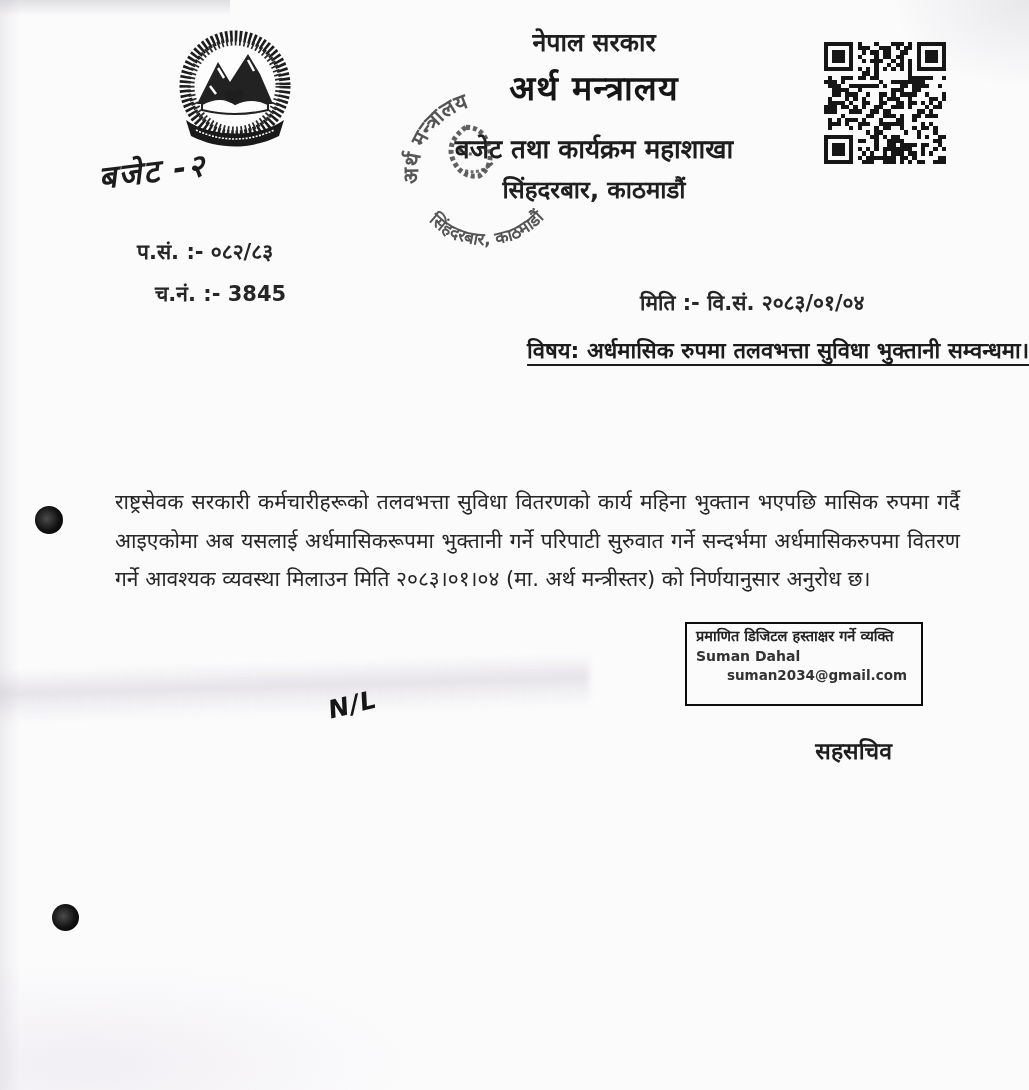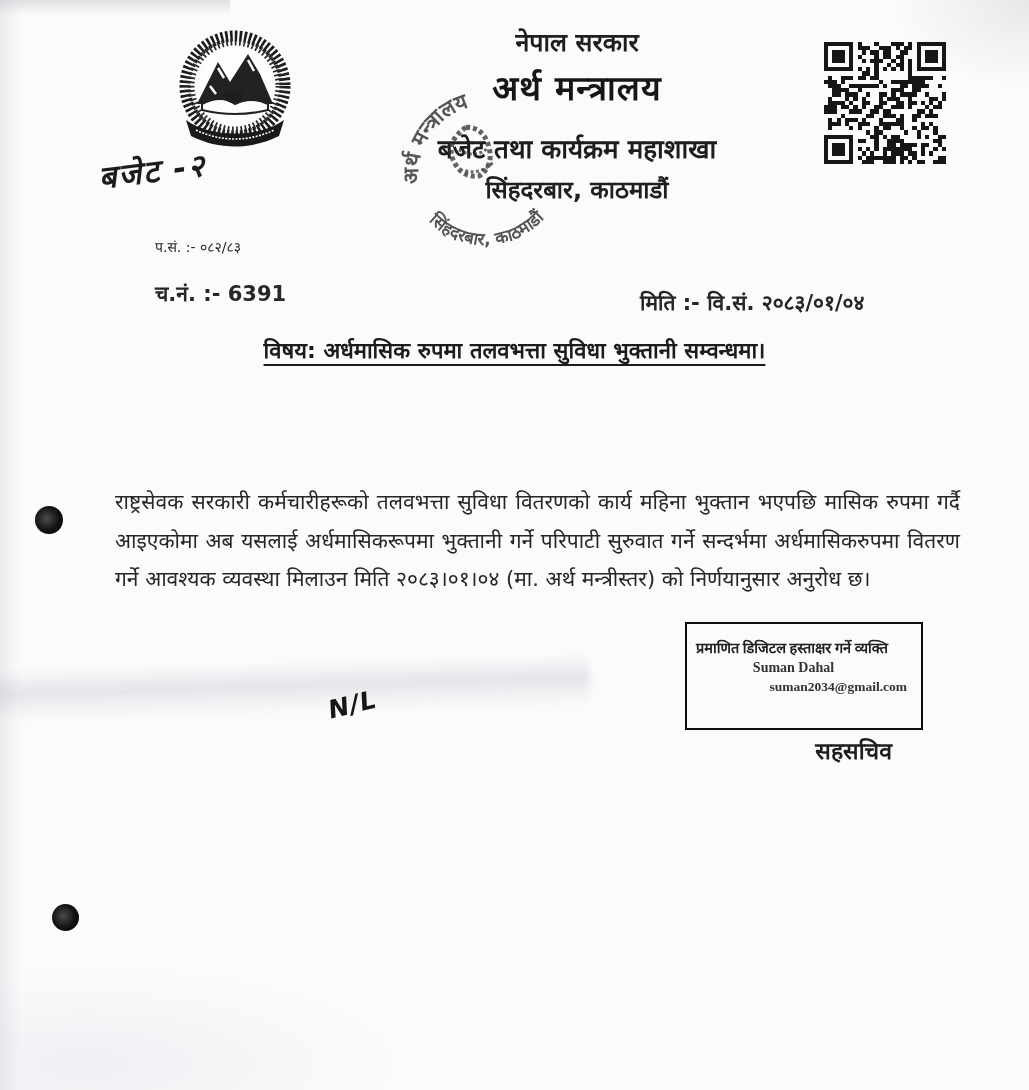--- a/index.html
+++ b/index.html
@@ -24,58 +24,58 @@
   .punch-dot{position:absolute;border-radius:50%;
     background:radial-gradient(circle at 42% 45%,#4b4b4b 0%,#111 55%,#000 100%);}
   #dot1{left:35px;top:506px;width:28px;height:28px;}
   #dot2{left:52px;top:904px;width:27px;height:27px;}
 
   
   .emblem{position:absolute;left:166px;top:24px;width:138px;height:142px;}
   .budget-note{position:absolute;left:98px;top:146px;width:160px;
     font-size:31px;font-weight:700;font-style:italic;color:#1c1c1c;
     transform:rotate(-7deg);letter-spacing:2px;}
-  .head-center{position:absolute;left:332px;top:24px;width:490px;text-align:center;}
+  .head-center{position:absolute;left:349px;top:24px;width:490px;text-align:center;}
   .gov-line{font-size:25px;font-weight:600;color:#1f1f1f;}
   .ministry-line{font-size:34px;font-weight:700;color:#161616;margin-top:6px;letter-spacing:1px;}
   .division-line{font-size:26px;font-weight:700;color:#1d1d1d;margin-top:20px;}
   .address-line{font-size:24px;font-weight:600;color:#202020;margin-top:6px;}
   .stamp{position:absolute;left:388px;top:72px;width:190px;height:195px;
     transform:rotate(-22deg);opacity:.88;}
   .qr{position:absolute;left:824px;top:42px;width:122px;height:122px;}
 
   
-  .ref-no{position:absolute;left:155px;top:237px;font-size:14px;font-weight:400;}
+  .ref-no{position:absolute;left:137px;top:237px;font-size:21px;font-weight:700;}
   .dispatch-no{position:absolute;left:155px;top:279px;font-size:21px;font-weight:600;}
   .date-line{position:absolute;left:640px;top:288px;width:330px;font-size:21px;font-weight:700;}
 
   
-  .subject{position:absolute;left:0;top:334px;width:1029px;text-align:center;
+  .subject{position:absolute;left:0;top:334px;width:1029px;text-align:right;
     font-size:22px;font-weight:700;color:#1c1c1c;
     text-decoration:underline;text-underline-offset:6px;}
 
   
   .addr1{position:absolute;left:133px;top:384px;font-size:21.5px;font-weight:600;}
   .addr2{position:absolute;left:133px;top:424px;font-size:21.5px;font-weight:600;}
 
   
   .body-text{position:absolute;left:115px;top:462px;width:845px;
     font-size:21px;line-height:38.5px;font-weight:500;color:#262626;
     text-align:justify;}
 
   .initials{position:absolute;left:328px;top:690px;
     font-size:25px;font-weight:700;font-style:italic;color:#161616;
     transform:rotate(-14deg);letter-spacing:1px;}
 
   
-  .sig-box{position:absolute;left:685px;top:622px;width:238px;height:108px;
+  .sig-box{position:absolute;left:685px;top:622px;width:238px;height:84px;
     border:2.5px solid #0d0d0d;background:rgba(252,251,252,.6);box-sizing:border-box;
-    padding:13px 8px 4px 9px;font-family:Liberation Serif, serif;}
+    padding:1px 8px 4px 9px;}
   .sig-box .l1{font-size:14.5px;font-weight:700;color:#222;white-space:nowrap;}
-  .sig-box .l2{font-size:14px;font-weight:700;color:#333;text-align:center;padding-right:22px;margin-top:3px;}
+  .sig-box .l2{font-size:14px;font-weight:700;color:#333;text-align:left;padding-right:22px;margin-top:3px;}
   .sig-box .l3{font-size:13.5px;font-weight:700;color:#333;text-align:right;padding-right:6px;margin-top:3px;}
 
   .sign-block{position:absolute;left:600px;top:722px;width:322px;text-align:right;}
   .sign-name{font-size:23px;font-weight:600;color:#1e1e1e;}
   .sign-title{font-size:23px;font-weight:600;color:#1e1e1e;margin-top:12px;padding-right:30px;}
 </style>
 </head>
 <body>
 
 <div class="page">
@@ -530,21 +530,21 @@
       <rect x="18" y="28" width="1" height="1" fill="#161616"></rect>
       <rect x="20" y="28" width="1" height="1" fill="#161616"></rect>
       <rect x="22" y="28" width="1" height="1" fill="#161616"></rect>
       <rect x="23" y="28" width="1" height="1" fill="#161616"></rect>
       <rect x="26" y="28" width="1" height="1" fill="#161616"></rect>
       <rect x="27" y="28" width="1" height="1" fill="#161616"></rect>
       <rect x="28" y="28" width="1" height="1" fill="#161616"></rect>
     </svg>
 
   <div class="ref-no">प.सं. :- ०८२/८३</div>
-  <div class="dispatch-no">च.नं. :- 6391</div>
+  <div class="dispatch-no">च.नं. :- 3845</div>
   <div class="date-line">मिति :- वि.सं. २०८३/०१/०४</div>
 
   <div class="subject">विषय: अर्धमासिक रुपमा तलवभत्ता सुविधा भुक्तानी सम्वन्धमा।</div>
 
 
   <p class="body-text">राष्ट्रसेवक सरकारी कर्मचारीहरूको तलवभत्ता सुविधा वितरणको कार्य महिना भुक्तान भएपछि मासिक रुपमा गर्दै आइएकोमा अब यसलाई अर्धमासिकरूपमा भुक्तानी गर्ने परिपाटी सुरुवात गर्ने सन्दर्भमा अर्धमासिकरुपमा वितरण गर्ने आवश्यक व्यवस्था मिलाउन मिति २०८३।०१।०४ (मा. अर्थ मन्त्रीस्तर) को निर्णयानुसार अनुरोध छ।</p>
 
   <div class="initials">N/L</div>
 
   <div class="sig-box">

